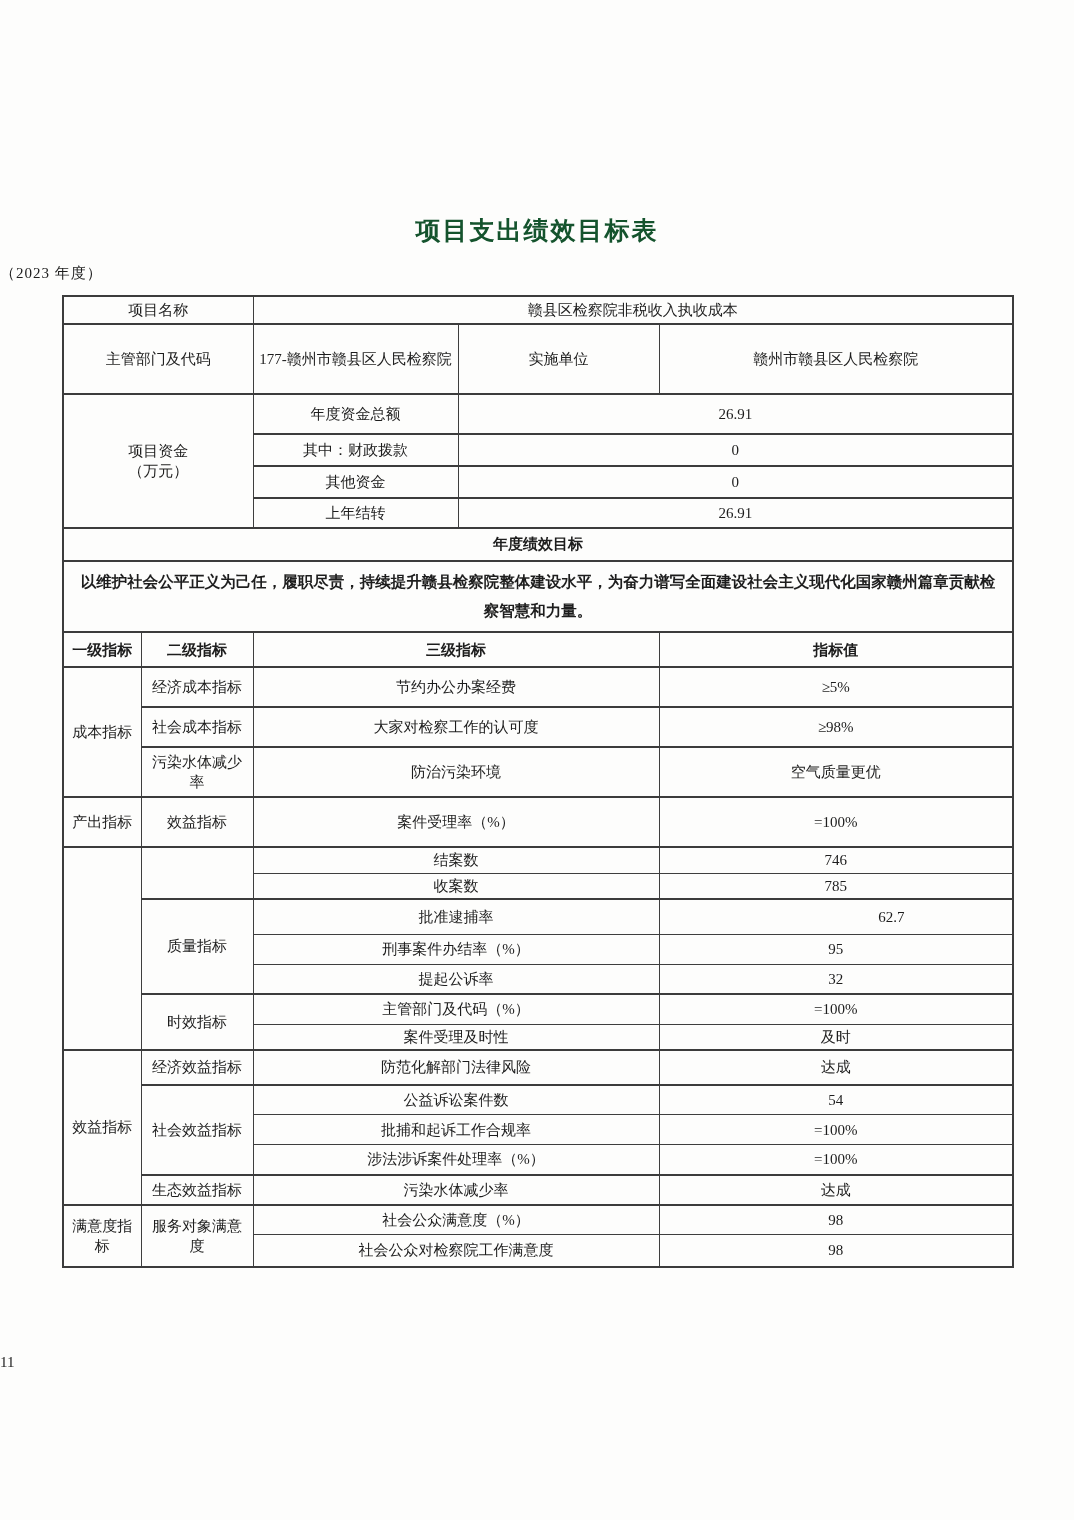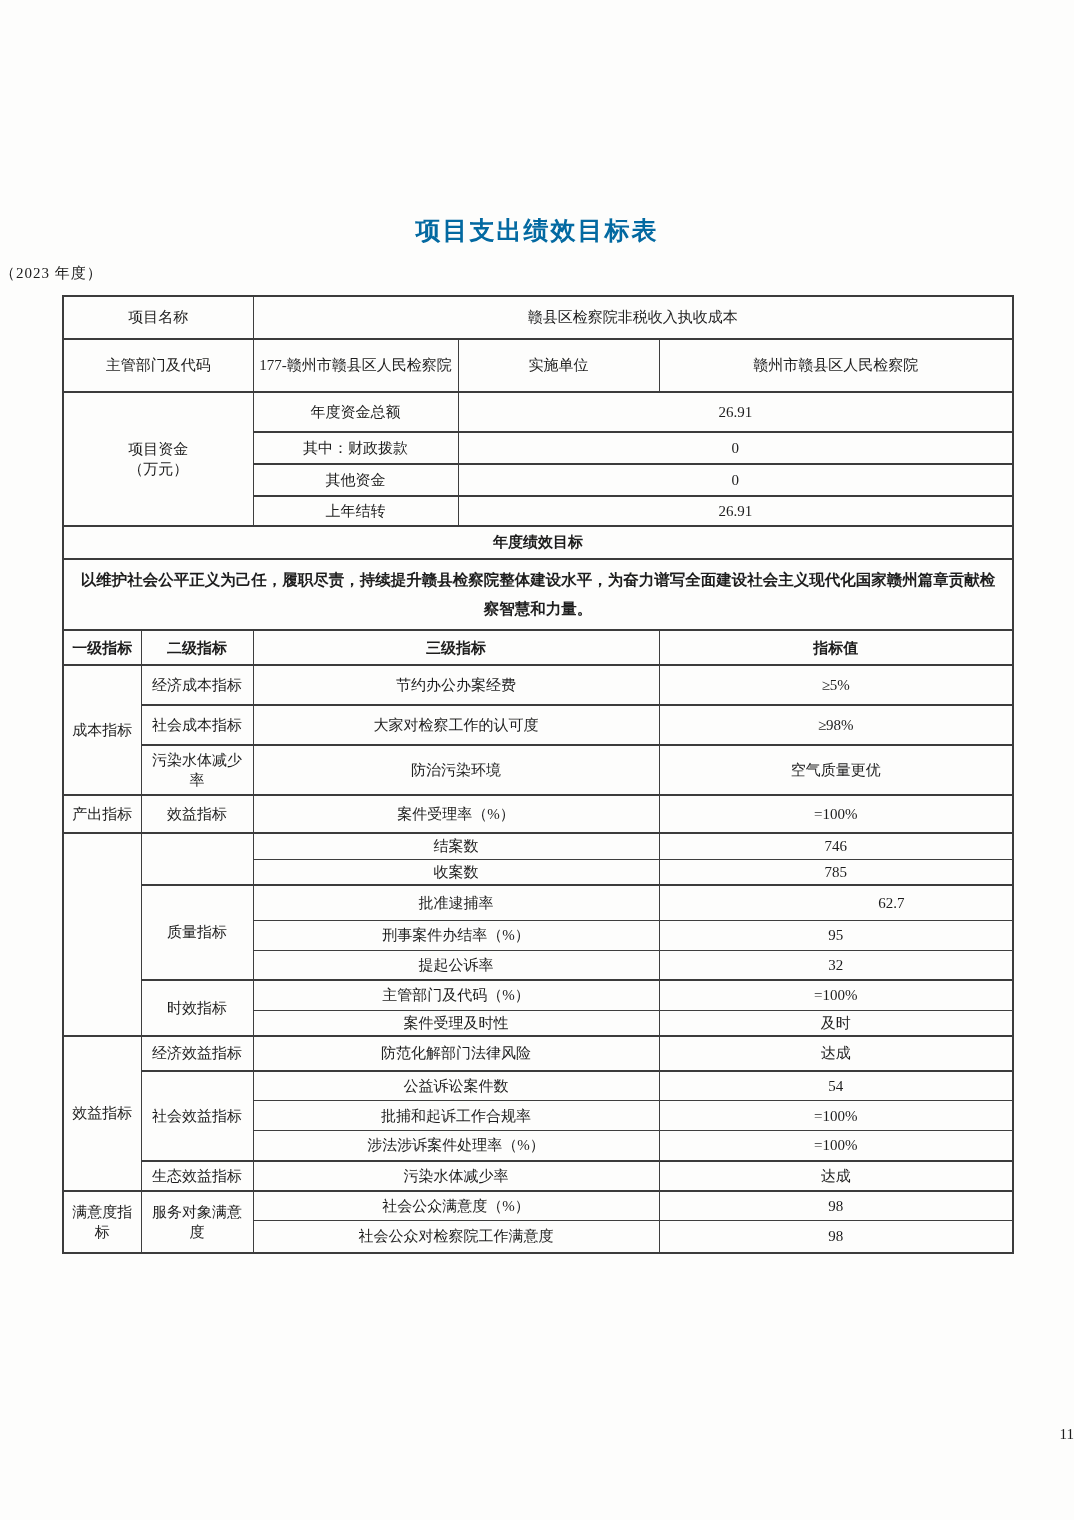--- a/index.html
+++ b/index.html
@@ -10,21 +10,21 @@
     background:#fdfdfc;
     font-family:"Liberation Serif","DejaVu Serif",serif;
     color:#1d1d1d;
     overflow:hidden;
   }
   .title {
     position:absolute; top:214px; left:0; width:100%;
     text-align:center;
     font-family:"Liberation Sans","DejaVu Sans",sans-serif;
     font-weight:bold; font-size:25px; letter-spacing:2px;
-    color:#0369a1;
+    color:#14532d;
   }
   .subtitle {
     position:absolute; top:264px; left:0; width:100%;
     font-size:15px; letter-spacing:1px;
   }
   table.main {
     position:absolute; top:295px; left:62px;
     width:950px;
     border-collapse:collapse;
     table-layout:fixed;
@@ -40,25 +40,25 @@
     overflow:hidden;
   }
   td.t2 { border-top:2px solid #3c3c3c; }
   td.b  { font-weight:bold; font-family:Liberation Serif, serif; }
   td.goal-text-cell {
     font-size:15.5px; line-height:1.85; padding:6px 14px;font-weight:bold;
   }
   td.shift { padding-left:115px; }
   
   tr.h25{height:25px} tr.h26{height:26px} tr.h30{height:30px} tr.h32{height:32px}
-  tr.h33{height:33px} tr.h35{height:35px} tr.h38{height:38px} tr.h40{height:40px}
-  tr.h43{height:43px} tr.h50{height:50px} tr.h55{height:53px} tr.h67{height:67px}
+  tr.h33{height:33px} tr.h35{height:35px} tr.h38{height:50px} tr.h40{height:40px}
+  tr.h43{height:28px} tr.h50{height:50px} tr.h55{height:70px} tr.h67{height:67px}
   .page-number {
-    position:absolute; top:1426px; left:0; width:100%;
-    text-align:right; font-size:15px;
+    position:absolute; top:1354px; left:0; width:100%;
+    text-align:left; font-size:15px;
   }
 </style>
 </head>
 <body>
 
 <div class="page">
 
   <div class="title">项目支出绩效目标表</div>
   <div class="subtitle">（2023 年度）</div>
 

